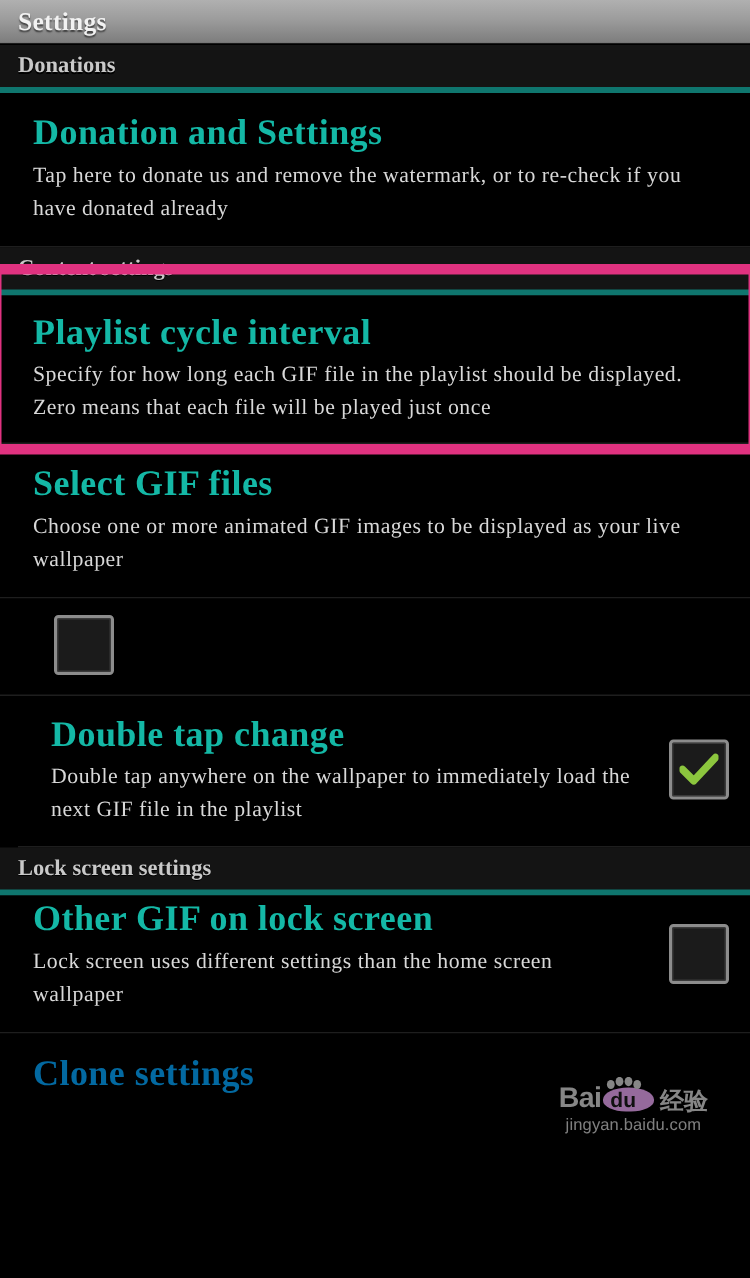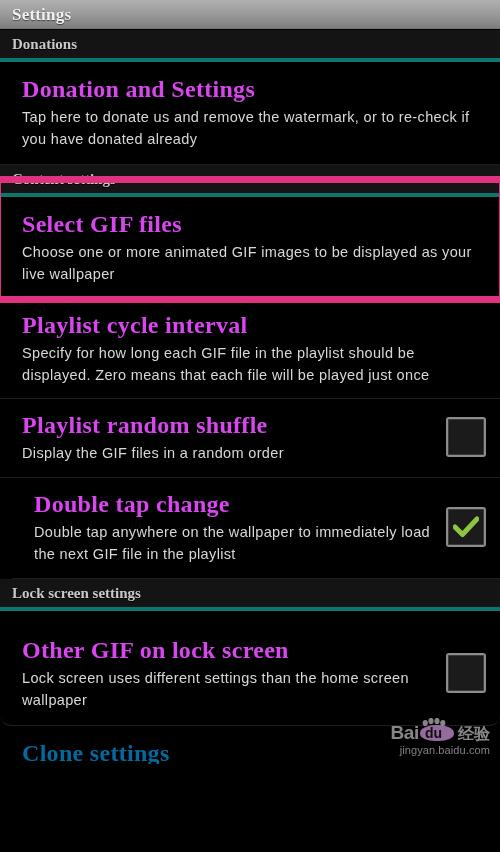--- a/index.html
+++ b/index.html
@@ -52,25 +52,25 @@
     padding:9px 14px 11px 22px;
     border-bottom:1px solid #1e1e1e;
     background:#000;
   }
   .pref .texts { flex:1 1 auto; min-width:0; }
   .pref .p-title {
     font-family:"Liberation Serif","DejaVu Serif",serif;
     font-weight:bold;
     font-size:24px;
     line-height:30px;
-    color:#d946ef;
+    color:#14b8a6;
     letter-spacing:.3px;
   }
   .pref .p-summary {
-    font-family:Liberation Sans, sans-serif;
+    font-family:Liberation Serif, serif;
     font-size:14.5px;
     line-height:22px;
     color:#d8d8d8;
     letter-spacing:.35px;
     margin-top:2px;
   }
   .pref.dim .p-title { color:#0369a1; }
 
   
   .cbox {
@@ -92,23 +92,23 @@
     right:-6px;
     border:7px solid #e03280;
     border-radius:4px;
     pointer-events:none;
     z-index:5;
   }
 
   
   .watermark {
     position:absolute;
-    right:10px;
+    right:28px;
     bottom:8px;
-    text-align:right;
+    text-align:center;
     opacity:.62;
     z-index:6;
   }
   .wm-logo {
     display:flex; align-items:flex-end; justify-content:flex-end;
     height:22px;
   }
   .wm-bai {
     font-family:"Liberation Sans","DejaVu Sans",sans-serif;
     font-weight:bold; font-size:19px; color:#d9d9d9;
@@ -156,59 +156,55 @@
     <div class="texts">
       <div class="p-title">Donation and Settings</div>
       <div class="p-summary">Tap here to donate us and remove the watermark, or to re-check if you have donated already</div>
     </div>
   </div>
 
   <div class="section-header">
     <span class="sh-label">Content settings</span>
   </div>
 
+  <div class="pref" style="padding-top:10px;padding-bottom:12px;">
+    <div class="texts">
+      <div class="p-title">Playlist cycle interval</div>
+      <div class="p-summary">Specify for how long each GIF file in the playlist should be displayed. Zero means that each file will be played just once</div>
+    </div>
+  </div>
+
   <div class="pref" id="row-select-gif" style="padding-top:12px;padding-bottom:14px;">
     <div class="texts">
       <div class="p-title">Select GIF files</div>
       <div class="p-summary">Choose one or more animated GIF images to be displayed as your live wallpaper</div>
     </div>
   </div>
 
-  <div class="pref" style="padding-top:10px;padding-bottom:12px;">
-    <div class="texts">
-      <div class="p-title">Playlist cycle interval</div>
-      <div class="p-summary">Specify for how long each GIF file in the playlist should be displayed. Zero means that each file will be played just once</div>
-    </div>
-  </div>
-
   <div class="pref" style="padding-top:11px;padding-bottom:13px;">
-    <div class="texts">
-      <div class="p-title">Playlist random shuffle</div>
-      <div class="p-summary">Display the GIF files in a random order</div>
-    </div>
     <div class="cbox"></div>
   </div>
 
   <div class="pref" style="padding-top:11px;padding-bottom:13px;margin-left:12px;">
     <div class="texts">
       <div class="p-title">Double tap change</div>
       <div class="p-summary">Double tap anywhere on the wallpaper to immediately load the next GIF file in the playlist</div>
     </div>
     <div class="cbox">
       <svg width="26" height="22" viewBox="0 0 26 22">
         <path d="M2 11 L9.5 18.5 L24 3" fill="none" stroke="#8cc63e" stroke-width="5" stroke-linecap="round" stroke-linejoin="round"></path>
       </svg>
     </div>
   </div>
 
   <div class="section-header">
     <span class="sh-label">Lock screen settings</span>
   </div>
 
-  <div class="pref" style="padding-top:24px;padding-bottom:14px;border-radius:11px;">
+  <div class="pref" style="padding-top:1px;padding-bottom:14px;">
     <div class="texts">
       <div class="p-title">Other GIF on lock screen</div>
       <div class="p-summary">Lock screen uses different settings than the home screen wallpaper</div>
     </div>
     <div class="cbox"></div>
   </div>
 
   <div class="pref dim cutoff" style="padding-top:12px;">
     <div class="texts">
       <div class="p-title">Clone settings</div>

